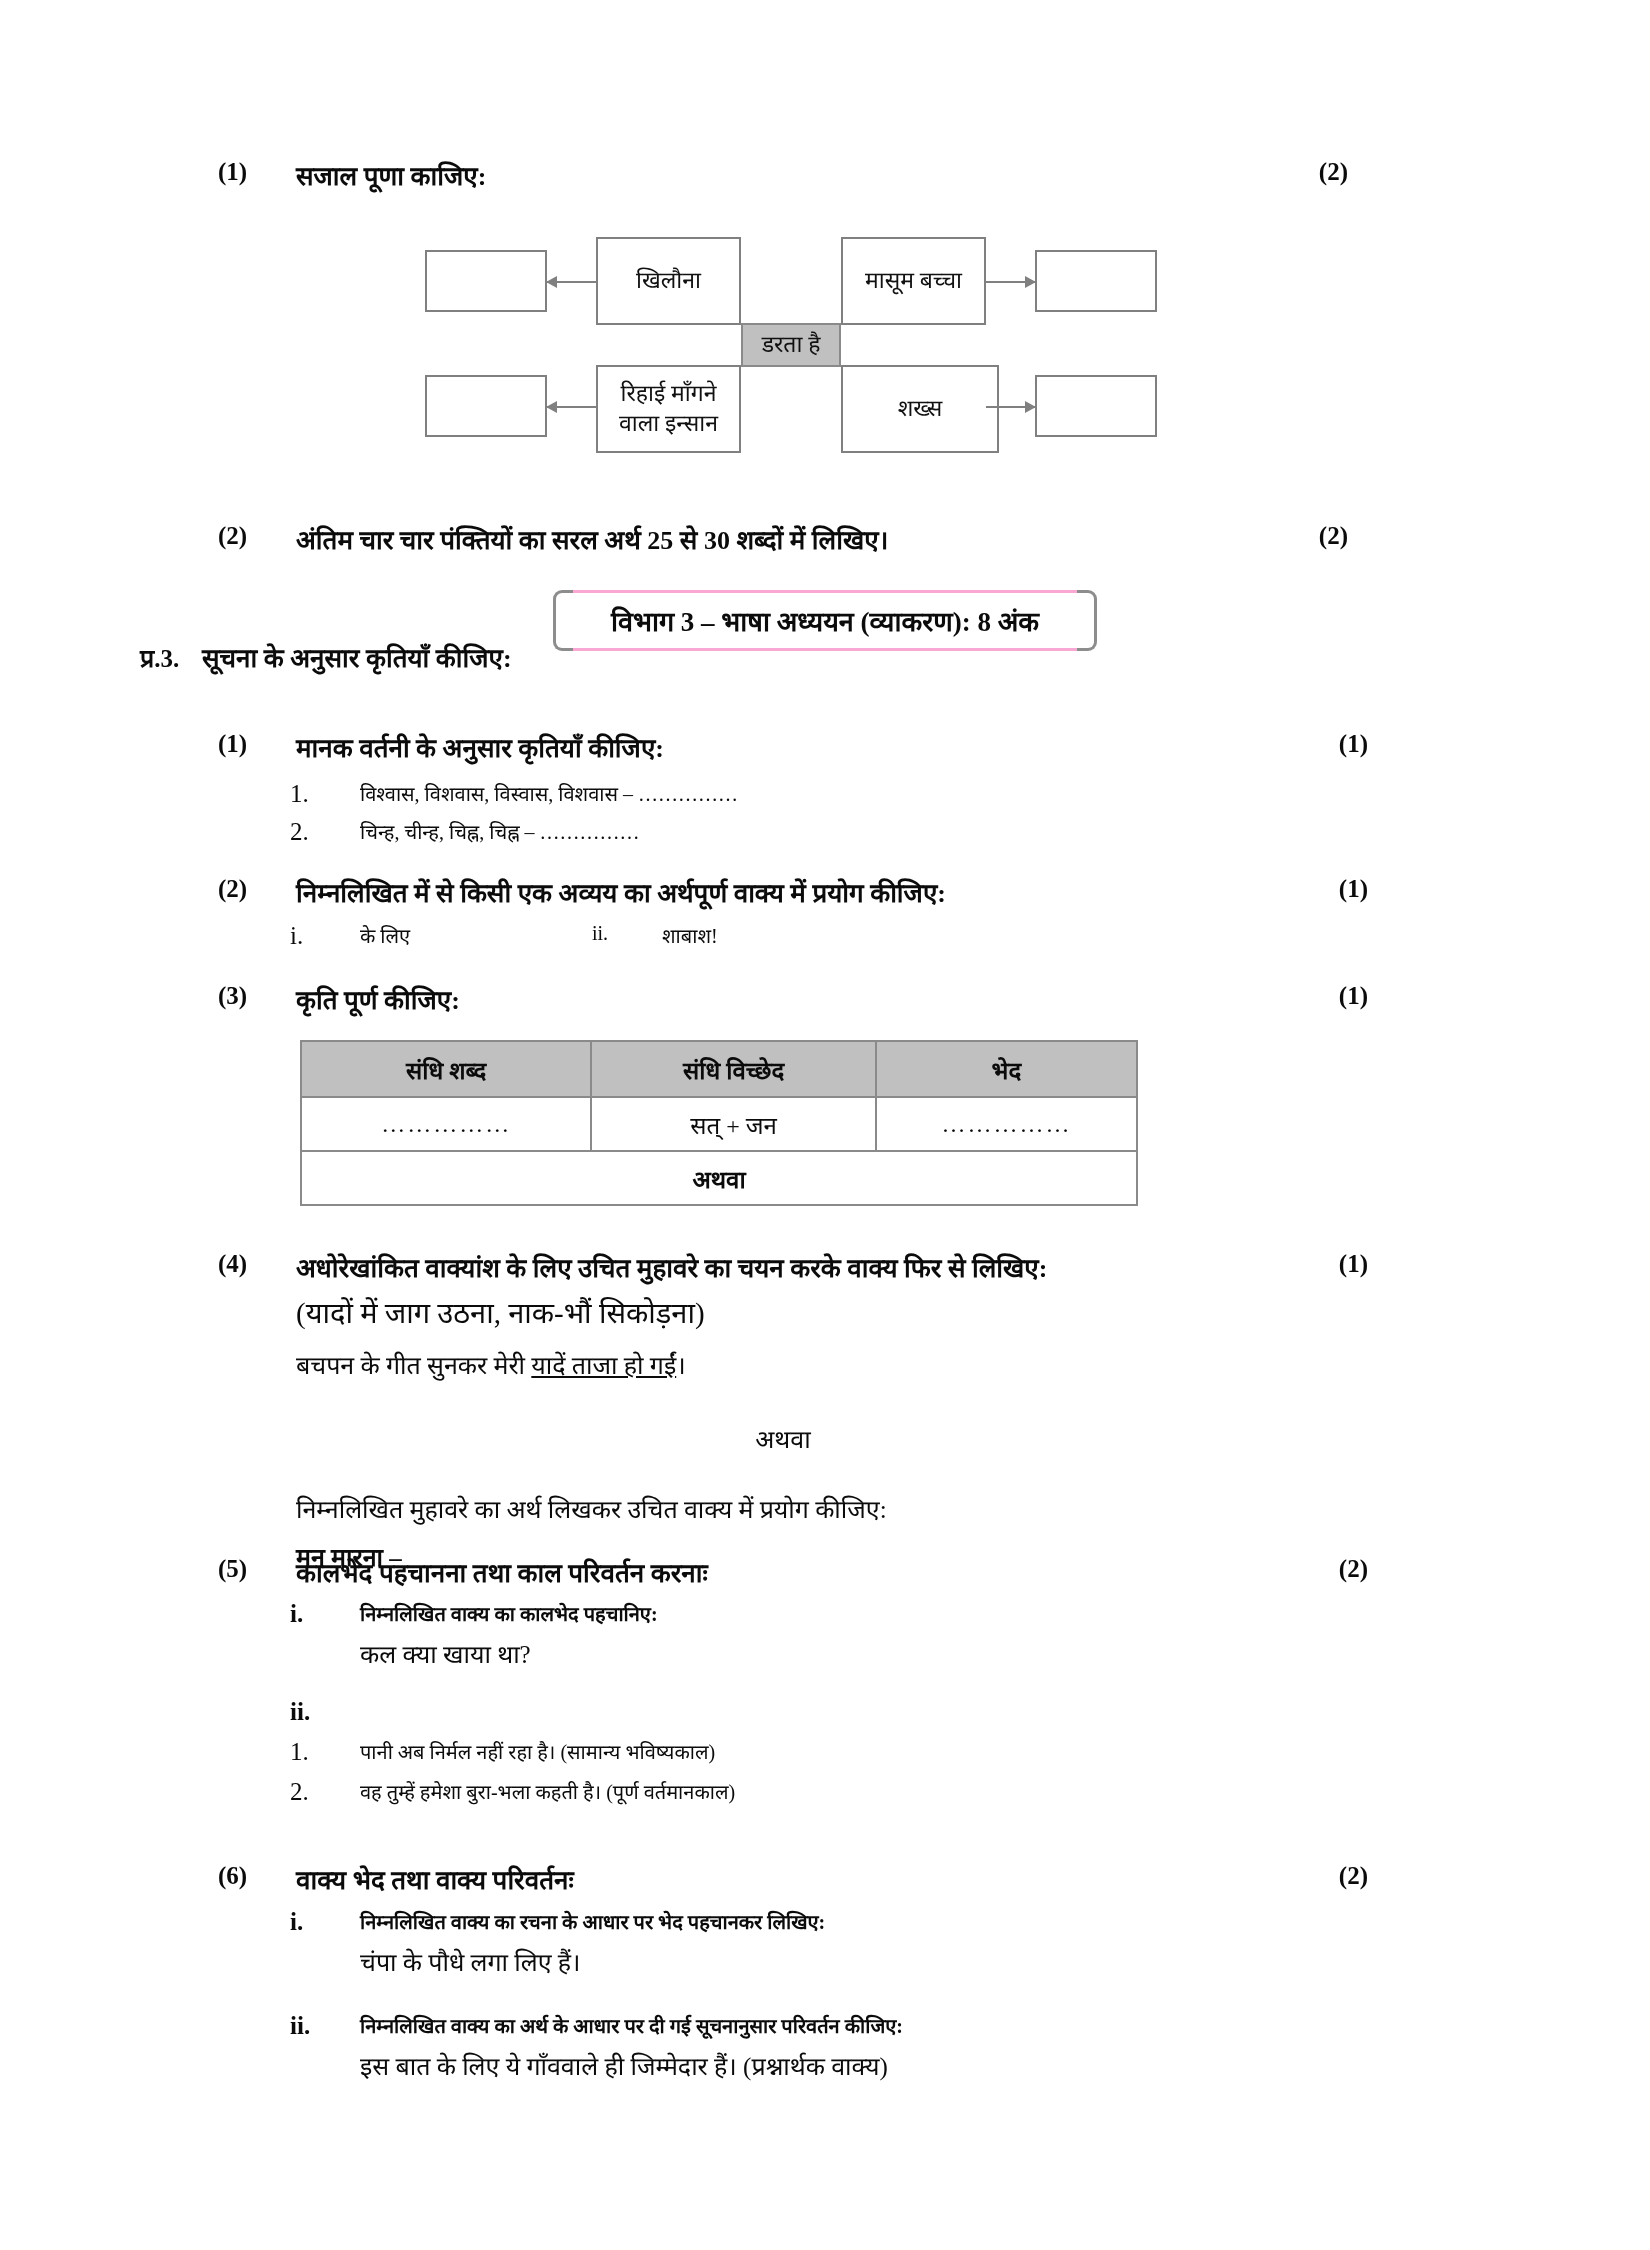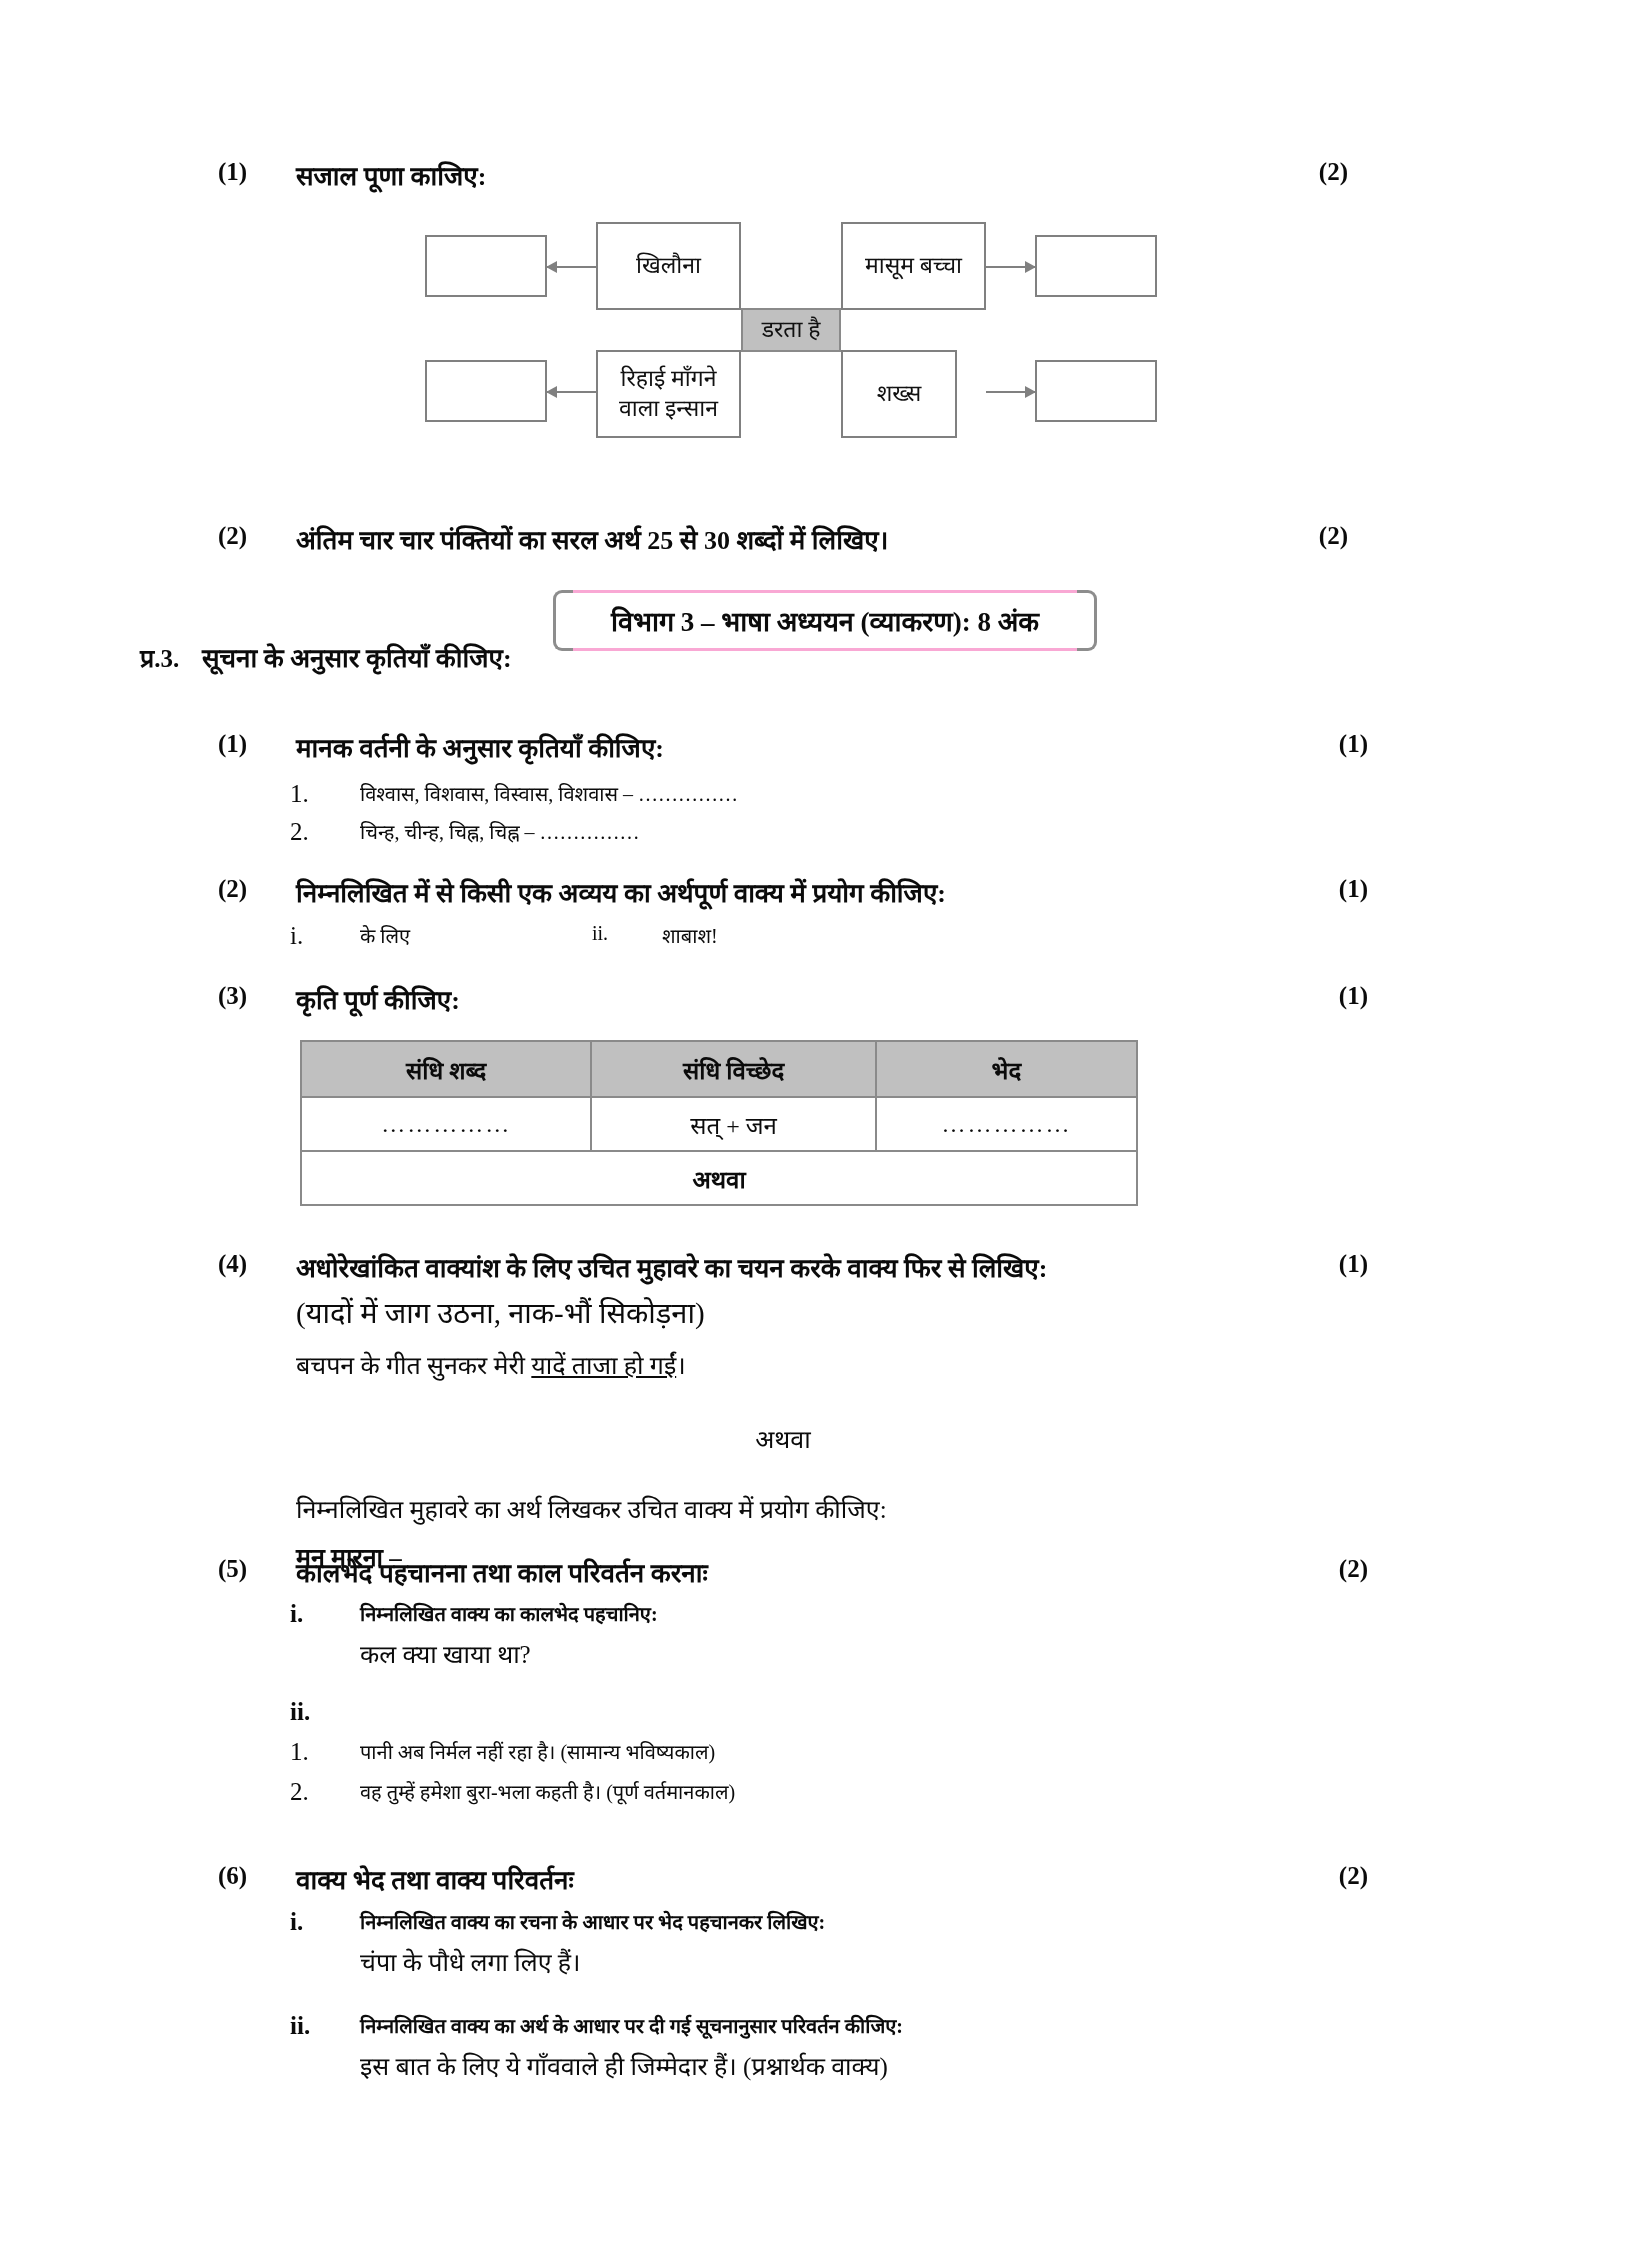--- a/index.html
+++ b/index.html
@@ -54,21 +54,21 @@
     left: 218px;
     top: 158px;
     width: 1300px;
   }
   .item1 .num { width: 78px; }
 
   
   .diagram {
     position: absolute;
     left: 425px;
-    top: 220px;
+    top: 235px;
     width: 700px;
     height: 225px;
   }
   .dbox {
     position: absolute;
     border: 2.5px solid #808080;
     background: #ffffff;
     box-sizing: border-box;
     display: flex;
     align-items: center;
@@ -235,21 +235,21 @@
     <div class="arrow right" style="left:561px; top:46px; width:49px;"></div>
 
     <div class="dbox" style="left:610px; top:15px; width:122px; height:62px;"></div>
 
     <div class="dbox" style="left:0px; top:140px; width:122px; height:62px;"></div>
 
     <div class="arrow left" style="left:122px; top:171px; width:49px;"></div>
 
     <div class="dbox" style="left:171px; top:130px; width:145px; height:88px; padding:0 6px;">रिहाई माँगने वाला इन्सान</div>
 
-    <div class="dbox" style="left:416px; top:130px; width:116px; height:88px;">शख्स</div>
+    <div class="dbox" style="left:416px; top:130px; width:158px; height:88px;">शख्स</div>
 
     <div class="arrow right" style="left:561px; top:171px; width:49px;"></div>
 
     <div class="dbox" style="left:610px; top:140px; width:122px; height:62px;"></div>
   </div>
 
   <div class="qrow item2">
     <span class="num">(2)</span>
     <span class="body-txt">अंतिम चार चार पंक्तियों का सरल अर्थ 25 से 30 शब्दों में लिखिए।</span>
     <span class="marks">(2)</span>

